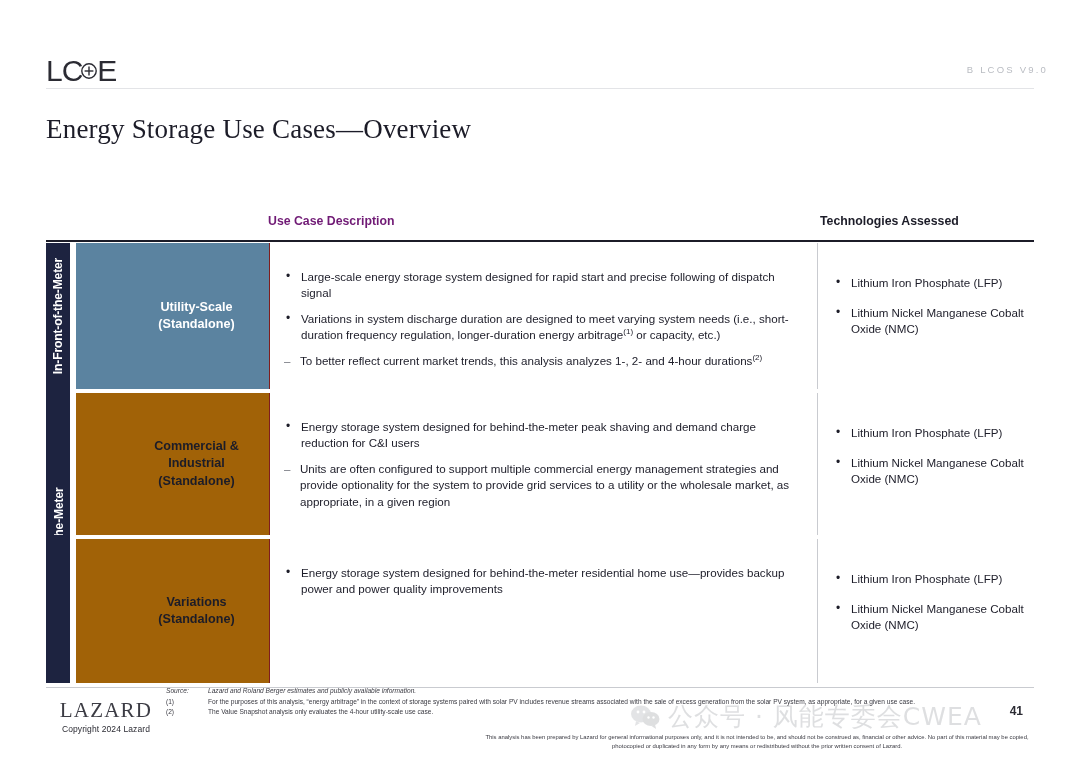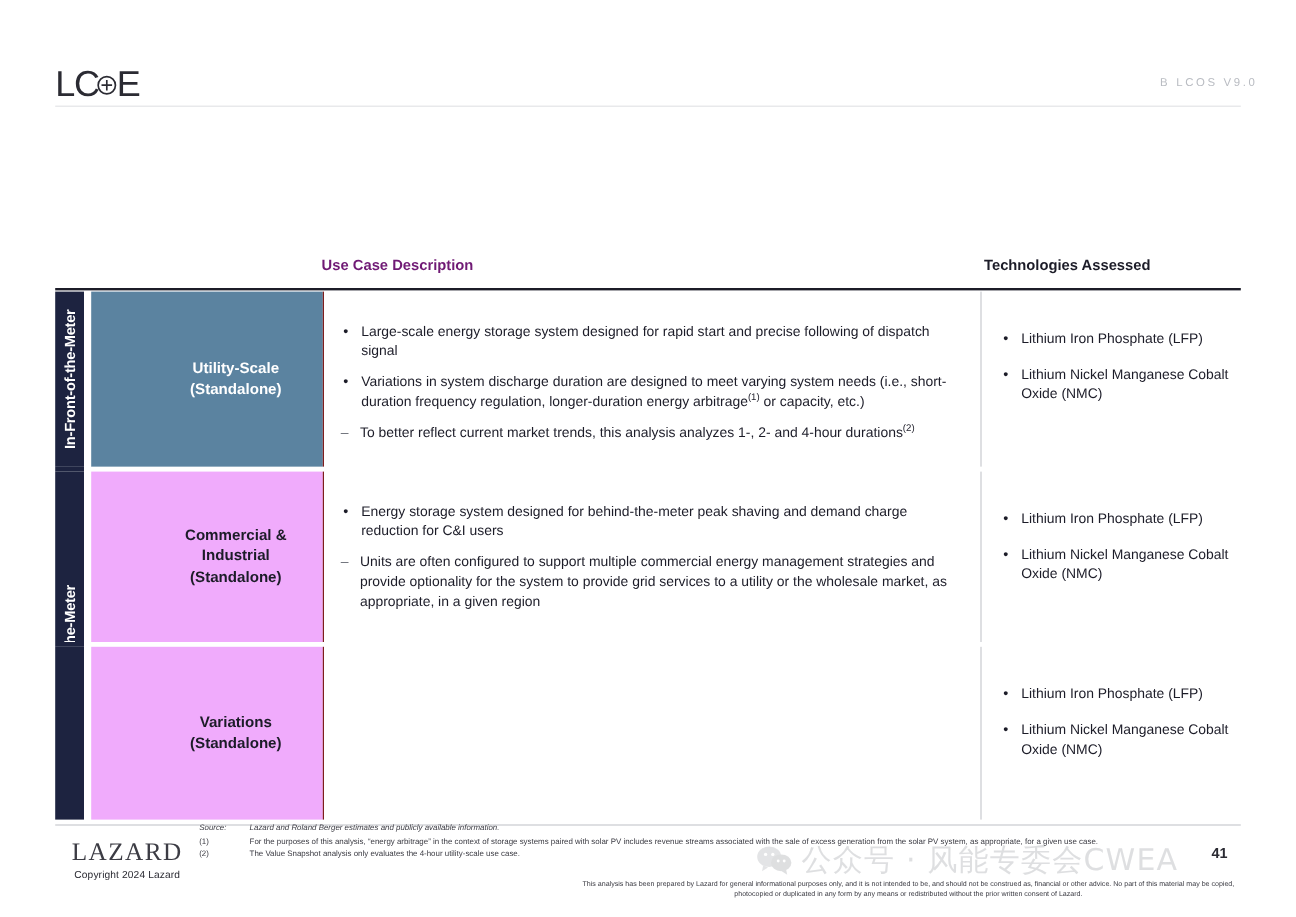--- a/index.html
+++ b/index.html
@@ -45,21 +45,21 @@
   .segbar-fill{position:absolute;left:0;top:0;bottom:0;right:0;background:#1d2340;}
   .segbar-label{position:absolute;left:0;top:0;right:0;bottom:0;display:flex;align-items:center;justify-content:center;}
   .segbar-label span{
     transform:rotate(-90deg);white-space:nowrap;
     color:#ffffff;font-size:12.2px;font-weight:bold;letter-spacing:-.2px;
   }
   .seg-blank{width:24px;flex:0 0 24px;background:#ffffff;}
 
   .usecase{flex:0 0 193px;width:193px;display:flex;align-items:center;justify-content:center;text-align:center;margin-left:6px;}
   .usecase.blue{background:#5b83a0;color:#ffffff;}
-  .usecase.grey{background:#f0abfc;color:#1c1c28;}
+  .usecase.grey{background:#a16207;color:#1c1c28;}
   .usecase div{font-size:12.6px;font-weight:bold;line-height:1.38;margin-left:48px;}
 
   .desc{flex:0 0 548px;width:548px;border-left:1px solid #7f1d1d;padding:26px 14px 0 14px;box-sizing:border-box;}
   .tech{flex:1;border-left:1px solid #c9cbd0;padding:32px 8px 0 16px;box-sizing:border-box;}
 
   ul.b{list-style:none;margin:0;padding:0;}
   ul.b>li{position:relative;padding-left:17px;font-size:11.6px;line-height:1.42;color:#1c1c28;margin-bottom:9px;}
   ul.b>li:before{content:"\2022";position:absolute;left:2px;top:-1px;font-size:12px;color:#1c1c28;}
   ul.sub{list-style:none;margin:5px 0 0 0;padding:0;}
   ul.sub>li{position:relative;padding-left:16px;font-size:11.6px;line-height:1.42;color:#1c1c28;margin-bottom:3px;}
@@ -103,20 +103,21 @@
           <line x1="11" y1="6.6" x2="11" y2="15.4" stroke="#2b2b33" stroke-width="1.4"></line>
           <line x1="6.6" y1="11" x2="15.4" y2="11" stroke="#2b2b33" stroke-width="1.4"></line>
         </svg>
       </span>
       <span class="logo-txt">E</span>
     </div>
     <div class="hdr-right">B   LCOS V9.0</div>
     <div class="hdr-rule"></div>
   </div>
 
+  <div class="title">Energy Storage Use Cases—Overview</div>
 
   <div class="tbl">
 
     <div class="colhdr">
       <div class="c1">Use Case Description</div>
       <div class="c2">Technologies Assessed</div>
       <div class="hdr-line"></div>
     </div>
 
     <div class="rows">
@@ -195,20 +196,23 @@
         <div class="segbar">
           <div class="segbar-fill"></div>
         </div>
         <div class="usecase grey">
           <div>
             <span>Variations</span><br>
             <span>(Standalone)</span>
           </div>
         </div>
         <div class="desc">
+          <ul class="b">
+            <li>Energy storage system designed for behind-the-meter residential home use—provides backup power and power quality improvements</li>
+          </ul>
         </div>
         <div class="tech">
           <ul class="tb">
             <li>Lithium Iron Phosphate (LFP)</li>
             <li>Lithium Nickel Manganese Cobalt Oxide (NMC)</li>
           </ul>
         </div>
       </div>
 
       <div class="botline" style="top:444px"></div>

